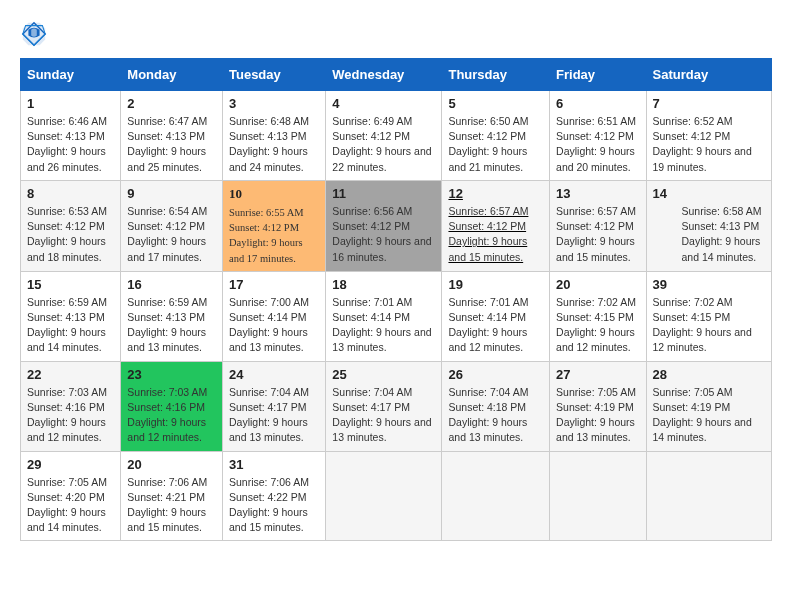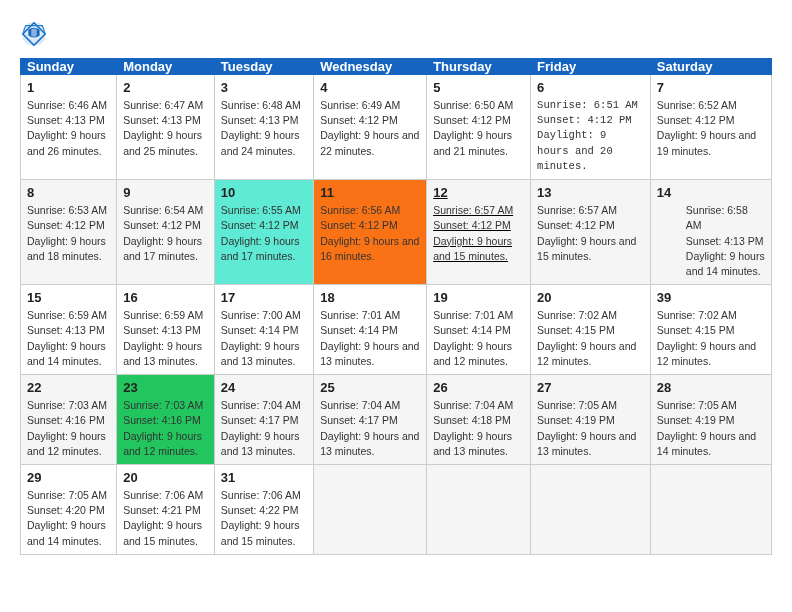--- a/index.html
+++ b/index.html
@@ -45,21 +45,21 @@
       color: #444;
     }
     .calendar {
       width: 100%;
       border-collapse: collapse;
       font-size: 11px;
     }
     .calendar th {
       background: #1565c0;
       color: #fff;
-      padding: 0 6px;
+      padding: 8px 6px;
       text-align: left;
       font-size: 13px;
       font-weight: bold;
       border: 1px solid #1565c0;
     }
     .calendar td {
       border: 1px solid #ccc;
       padding: 5px 6px;
       vertical-align: top;
       min-height: 80px;
@@ -148,21 +148,21 @@
 Daylight: 9 hours and 22 minutes.</div>
         </td>
         <td>
           <span class="day-num">5</span>
           <div class="day-info" style="white-space: pre-line;">Sunrise: 6:50 AM
 Sunset: 4:12 PM
 Daylight: 9 hours and 21 minutes.</div>
         </td>
         <td>
           <span class="day-num">6</span>
-          <div class="day-info" style="white-space: pre-line; font-family: Liberation Mono, monospace;">Sunrise: 6:51 AM
+          <div class="day-info" style="white-space: pre-line;">Sunrise: 6:51 AM
 Sunset: 4:12 PM
 Daylight: 9 hours and 20 minutes.</div>
         </td>
         <td>
           <span class="day-num">7</span>
           <div class="day-info" style="white-space: pre-line;">Sunrise: 6:52 AM
 Sunset: 4:12 PM
 Daylight: 9 hours and 19 minutes.</div>
         </td>
       </tr>
@@ -172,27 +172,27 @@
           <div class="day-info" style="white-space: pre-line;">Sunrise: 6:53 AM
 Sunset: 4:12 PM
 Daylight: 9 hours and 18 minutes.</div>
         </td>
         <td style="background: rgb(245, 245, 245);">
           <span class="day-num">9</span>
           <div class="day-info" style="white-space: pre-line;">Sunrise: 6:54 AM
 Sunset: 4:12 PM
 Daylight: 9 hours and 17 minutes.</div>
         </td>
-        <td style="background: #5eead4;">
+        <td style="background: #fdba74; font-family: Liberation Serif, serif;">
           <span class="day-num">10</span>
           <div class="day-info" style="white-space: pre-line;">Sunrise: 6:55 AM
 Sunset: 4:12 PM
 Daylight: 9 hours and 17 minutes.</div>
         </td>
-        <td style="background: #f97316;">
+        <td style="background: #a3a3a3;">
           <span class="day-num">11</span>
           <div class="day-info" style="white-space: pre-line;">Sunrise: 6:56 AM
 Sunset: 4:12 PM
 Daylight: 9 hours and 16 minutes.</div>
         </td>
         <td style="background: rgb(245, 245, 245); text-decoration: underline;">
           <span class="day-num">12</span>
           <div class="day-info" style="white-space: pre-line;">Sunrise: 6:57 AM
 Sunset: 4:12 PM
 Daylight: 9 hours and 15 minutes.</div>

